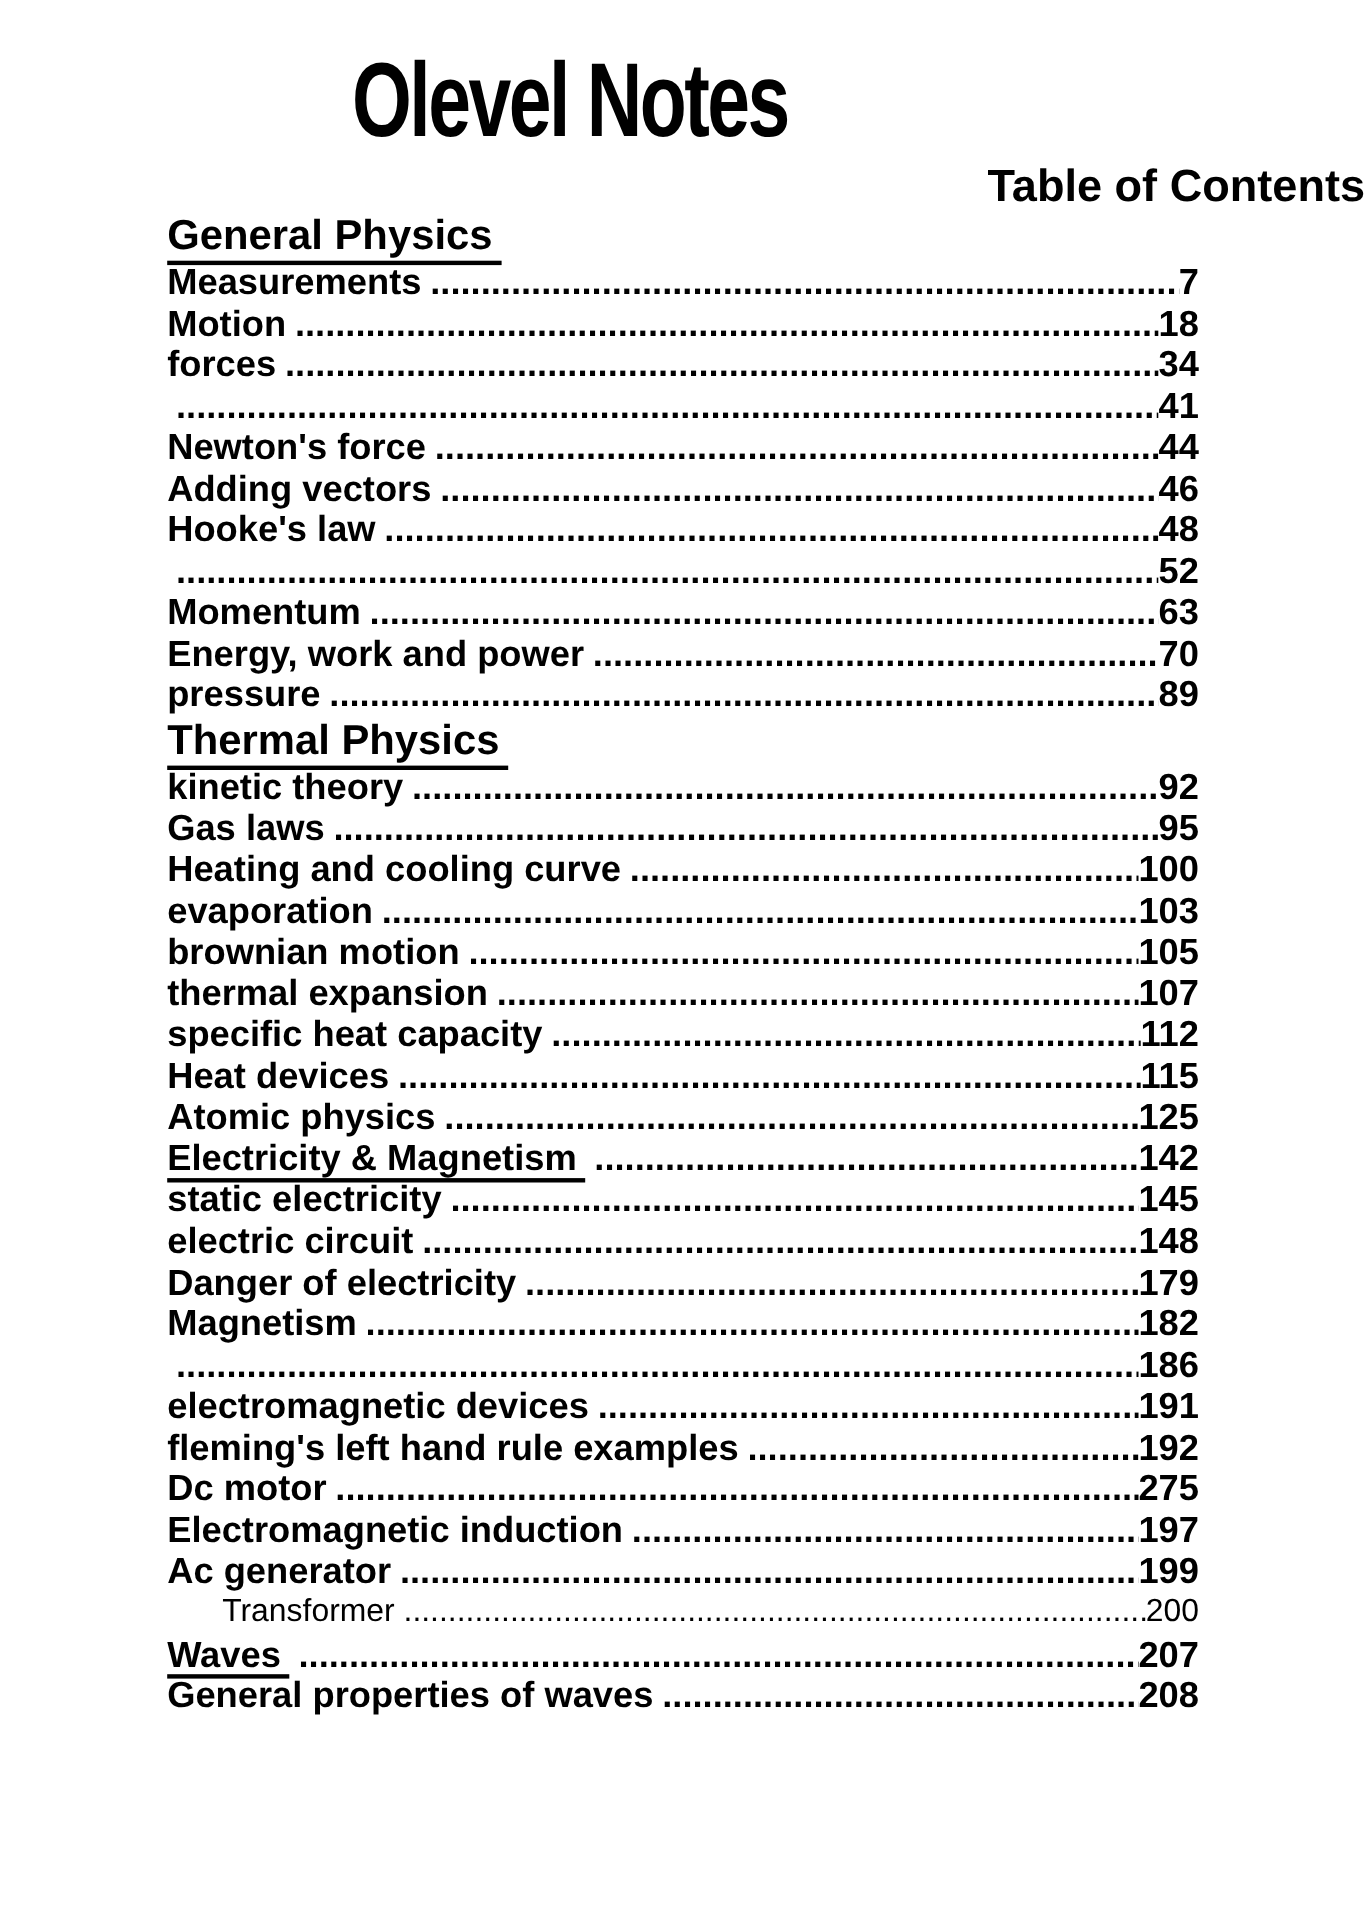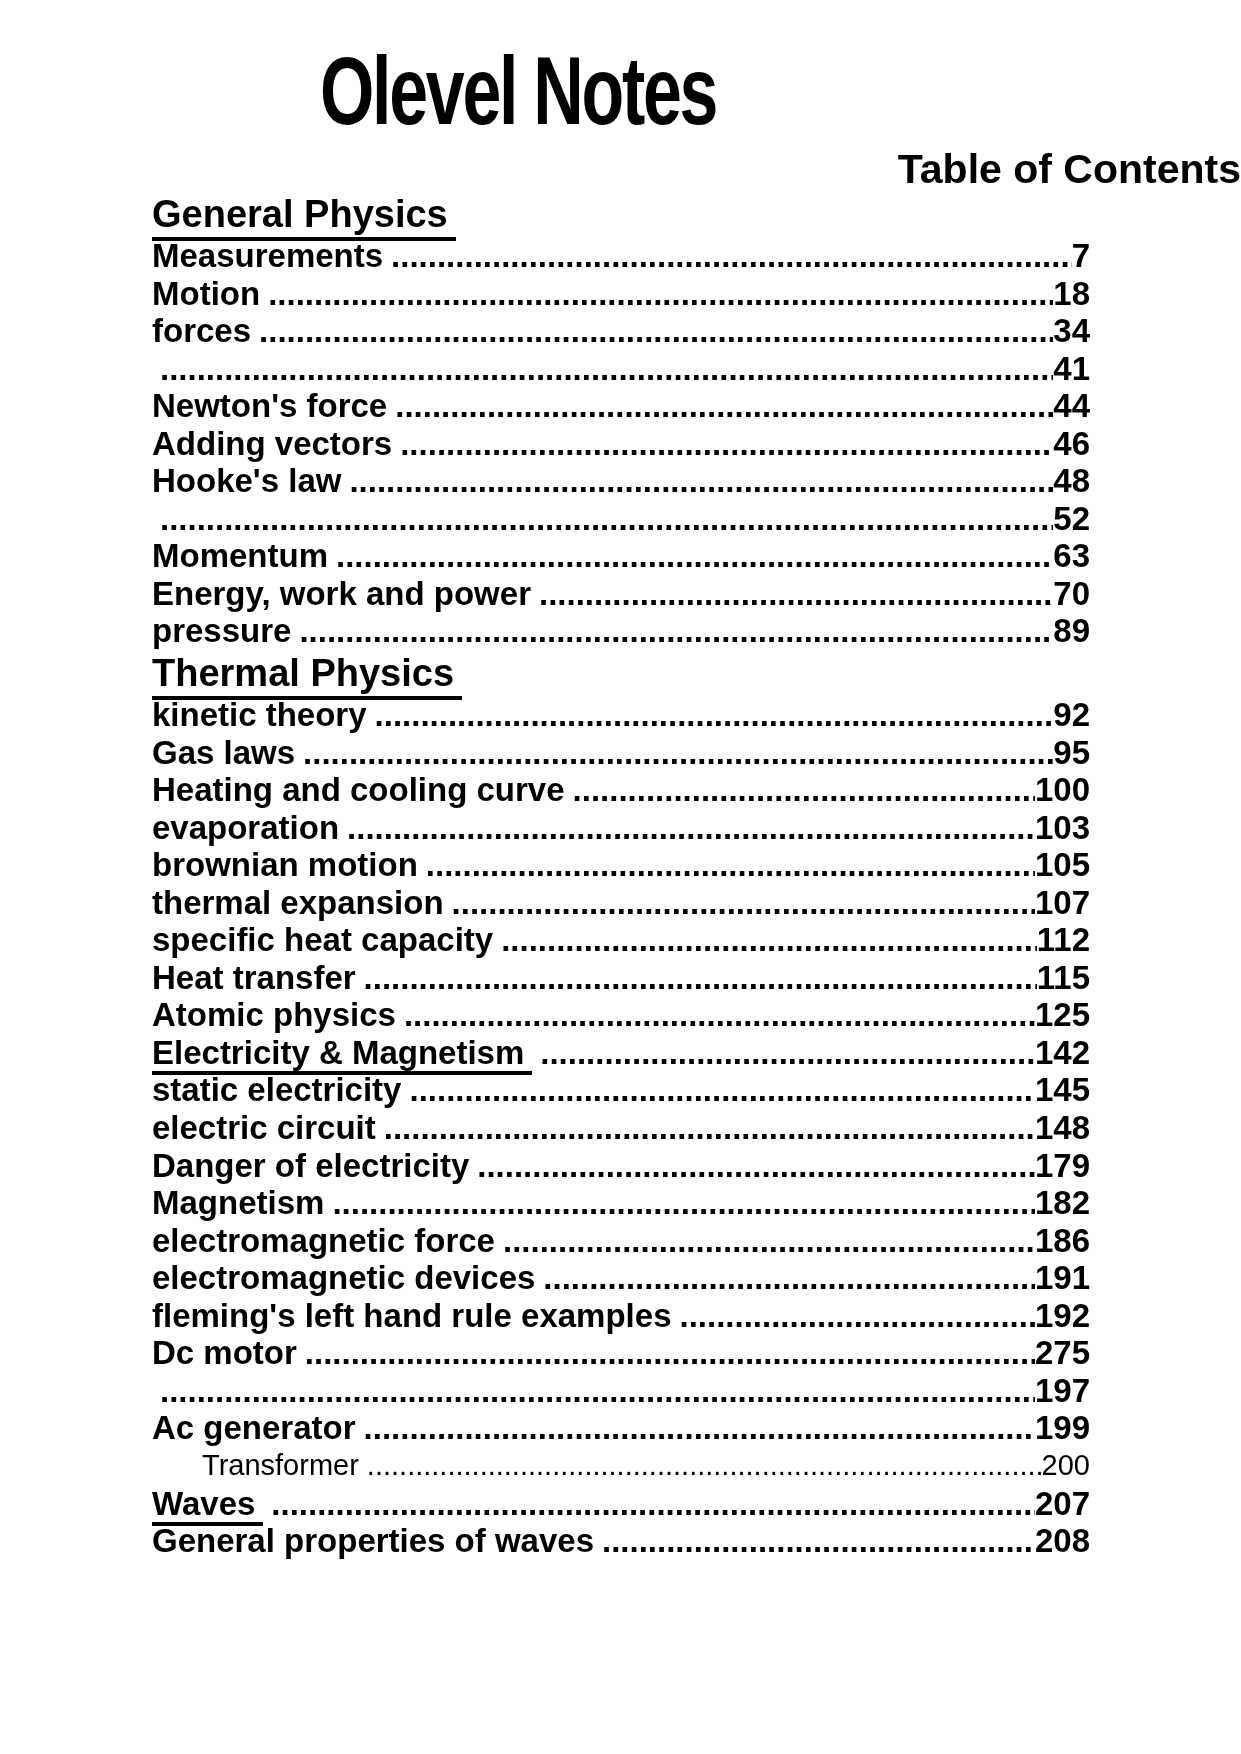--- a/index.html
+++ b/index.html
@@ -176,21 +176,21 @@
         <span class="label">thermal expansion</span>
         <span class="leader">................................................................................................................................................................................................................................................</span>
         <span class="pagenum">107</span>
       </div>
       <div class="toc-row entry">
         <span class="label">specific heat capacity</span>
         <span class="leader">................................................................................................................................................................................................................................................</span>
         <span class="pagenum">112</span>
       </div>
       <div class="toc-row entry">
-        <span class="label">Heat transfer</span>
+        <span class="label">Heat devices</span>
         <span class="leader">................................................................................................................................................................................................................................................</span>
         <span class="pagenum">115</span>
       </div>
       <div class="toc-row entry">
         <span class="label">Atomic physics</span>
         <span class="leader">................................................................................................................................................................................................................................................</span>
         <span class="pagenum">125</span>
       </div>
       <div class="toc-row section-entry">
         <span class="label">Electricity &amp; Magnetism</span>
@@ -211,40 +211,40 @@
         <span class="label">Danger of electricity</span>
         <span class="leader">................................................................................................................................................................................................................................................</span>
         <span class="pagenum">179</span>
       </div>
       <div class="toc-row entry">
         <span class="label">Magnetism</span>
         <span class="leader">................................................................................................................................................................................................................................................</span>
         <span class="pagenum">182</span>
       </div>
       <div class="toc-row entry">
-        <span class="label">electromagnetic force</span>
         <span class="leader">................................................................................................................................................................................................................................................</span>
         <span class="pagenum">186</span>
       </div>
       <div class="toc-row entry">
         <span class="label">electromagnetic devices</span>
         <span class="leader">................................................................................................................................................................................................................................................</span>
         <span class="pagenum">191</span>
       </div>
       <div class="toc-row entry">
         <span class="label">fleming's left hand rule examples</span>
         <span class="leader">................................................................................................................................................................................................................................................</span>
         <span class="pagenum">192</span>
       </div>
       <div class="toc-row entry">
         <span class="label">Dc motor</span>
         <span class="leader">................................................................................................................................................................................................................................................</span>
         <span class="pagenum">275</span>
       </div>
       <div class="toc-row entry">
+        <span class="label">Electromagnetic induction</span>
         <span class="leader">................................................................................................................................................................................................................................................</span>
         <span class="pagenum">197</span>
       </div>
       <div class="toc-row entry">
         <span class="label">Ac generator</span>
         <span class="leader">................................................................................................................................................................................................................................................</span>
         <span class="pagenum">199</span>
       </div>
       <div class="toc-row sub-entry">
         <span class="label">Transformer</span>

